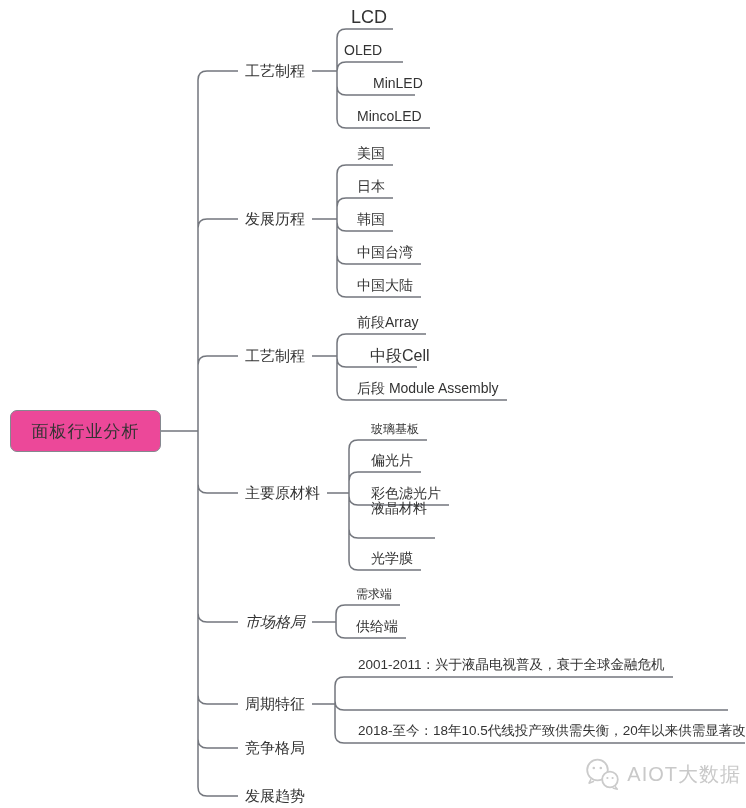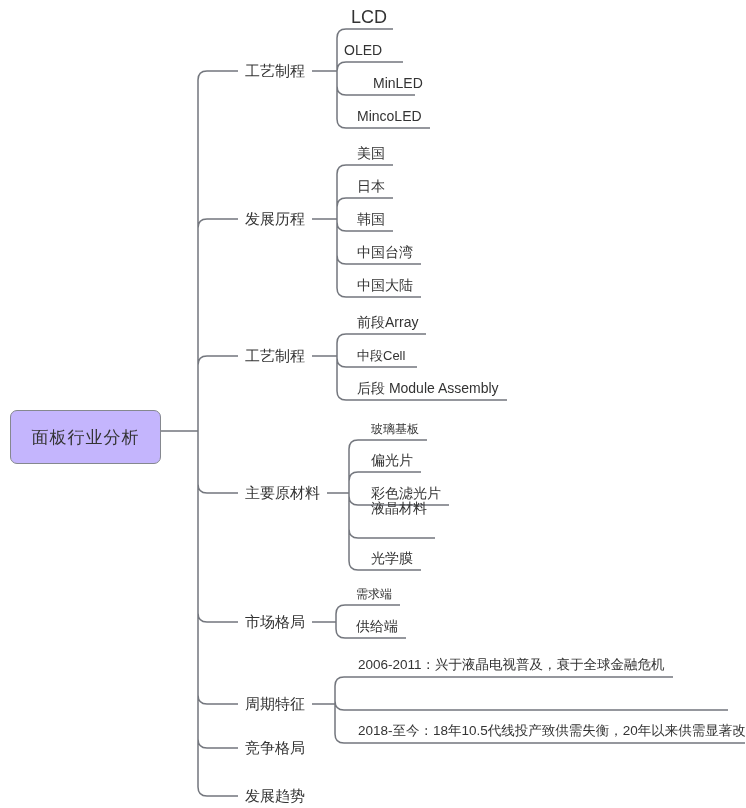--- a/index.html
+++ b/index.html
@@ -13,22 +13,22 @@
   #stage{
     position:relative;width:746px;height:808px;background:#ffffff;overflow:hidden;
     font-family:"Liberation Sans","DejaVu Sans",sans-serif;color:var(--text);
   }
   #connectors{position:absolute;left:0;top:0;width:746px;height:808px;}
   #connectors path{stroke:var(--line);stroke-width:1.5;fill:none;}
   .node-label{
     position:absolute;white-space:nowrap;color:var(--text);
   }
   .mind-root{
-    position:absolute;left:10px;top:410px;width:151px;height:54px;
-    border:1.5px solid var(--border);border-radius:7px;background:#c4b5fd;
+    position:absolute;left:10px;top:410px;width:151px;height:42px;
+    border:1.5px solid var(--border);border-radius:7px;background:#ec4899;
     display:flex;align-items:center;justify-content:center;
     font-size:17px;color:var(--text);box-sizing:border-box;letter-spacing:1px;
   }
   .watermark{
     position:absolute;top:755px;right:5px;height:38px;
     display:flex;align-items:center;gap:7px;
   }
   .watermark-text{
     font-size:20px;color:var(--wm);letter-spacing:1px;
   }
@@ -37,43 +37,58 @@
 <body>
 
 <div id="stage">
 
   <svg id="connectors" xmlns="http://www.w3.org/2000/svg" viewBox="0 0 746 808">
     <path id="connector-path" d="M 161 431 L 198 431 M 198 80 L 198 787 M 198 80 Q 198 71 207 71 L 238 71 M 312 71 L 337 71 M 337 38 L 337 119 M 337 38 Q 337 29 346 29 L 393 29 M 337 71 Q 337 62 346 62 L 403 62 M 337 86 Q 337 95 346 95 L 415 95 M 337 119 Q 337 128 346 128 L 430 128 M 198 228 Q 198 219 207 219 L 238 219 M 312 219 L 337 219 M 337 174 L 337 288 M 337 174 Q 337 165 346 165 L 393 165 M 337 207 Q 337 198 346 198 L 393 198 M 337 222 Q 337 231 346 231 L 393 231 M 337 255 Q 337 264 346 264 L 421 264 M 337 288 Q 337 297 346 297 L 421 297 M 198 365 Q 198 356 207 356 L 238 356 M 312 356 L 337 356 M 337 343 L 337 391 M 337 343 Q 337 334 346 334 L 426 334 M 337 358 Q 337 367 346 367 L 417 367 M 337 391 Q 337 400 346 400 L 507 400 M 198 484 Q 198 493 207 493 L 238 493 M 327 493 L 349 493 M 349 449 L 349 561 M 349 449 Q 349 440 358 440 L 427 440 M 349 481 Q 349 472 358 472 L 421 472 M 349 496 Q 349 505 358 505 L 449 505 M 349 529 Q 349 538 358 538 L 435 538 M 349 561 Q 349 570 358 570 L 421 570 M 198 613 Q 198 622 207 622 L 238 622 M 312 622 L 336 622 M 336 614 L 336 629 M 336 614 Q 336 605 345 605 L 400 605 M 336 629 Q 336 638 345 638 L 406 638 M 198 695 Q 198 704 207 704 L 238 704 M 312 704 L 335 704 M 335 686 L 335 734 M 335 686 Q 335 677 344 677 L 673 677 M 335 701 Q 335 710 344 710 L 728 710 M 335 734 Q 335 743 344 743 L 745 743 M 198 739 Q 198 748 207 748 L 238 748 M 198 787 Q 198 796 207 796 L 238 796"></path>
   </svg>
 
   <div class="mind-root">面板行业分析</div>
 
+  <div class="watermark">
+    <span style="display:inline-flex;">
+      <svg width="36" height="34" viewBox="0 0 36 34" xmlns="http://www.w3.org/2000/svg">
+        <circle cx="13.5" cy="13" r="10.3" stroke="#cbcbcb" stroke-width="1.8" fill="#ffffff"></circle>
+        <path d="M7 22.2 L5 26.2 L10 24.2" stroke="#cbcbcb" stroke-width="1.5" fill="#ffffff" stroke-linejoin="round"></path>
+        <circle cx="9.8" cy="11" r="1.3" fill="#cbcbcb"></circle>
+        <circle cx="16.8" cy="11" r="1.3" fill="#cbcbcb"></circle>
+        <circle cx="26" cy="22.5" r="7.8" stroke="#cbcbcb" stroke-width="1.8" fill="#ffffff"></circle>
+        <path d="M31 29.3 L33.4 32.3 L28.8 31" stroke="#cbcbcb" stroke-width="1.4" fill="#ffffff" stroke-linejoin="round"></path>
+        <circle cx="23.4" cy="21" r="1.1" fill="#cbcbcb"></circle>
+        <circle cx="28.6" cy="21" r="1.1" fill="#cbcbcb"></circle>
+      </svg>
+    </span>
+    <span class="watermark-text">AIOT大数据</span>
+  </div>
 
 <div class="node-label" style="left: 245px; top: 59.75px; font-size: 15px; line-height: 22.5px;">工艺制程</div>
     <div class="node-label" style="left: 351px; top: 6.5px; font-size: 18px; line-height: 21px; text-align: center;">LCD</div>
     <div class="node-label" style="left: 344px; top: 39.5px; font-size: 14px; line-height: 21px;">OLED</div>
     <div class="node-label" style="left: 357px; top: 72.5px; font-size: 14px; line-height: 21px; margin-left: 16px;">MinLED</div>
     <div class="node-label" style="left: 357px; top: 105.5px; font-size: 14px; line-height: 21px;">MincoLED</div>
     <div class="node-label" style="left: 245px; top: 207.75px; font-size: 15px; line-height: 22.5px;">发展历程</div>
     <div class="node-label" style="left: 357px; top: 142.5px; font-size: 14px; line-height: 21px;">美国</div>
     <div class="node-label" style="left: 357px; top: 175.5px; font-size: 14px; line-height: 21px;">日本</div>
     <div class="node-label" style="left: 357px; top: 208.5px; font-size: 14px; line-height: 21px;">韩国</div>
     <div class="node-label" style="left: 357px; top: 241.5px; font-size: 14px; line-height: 21px;">中国台湾</div>
     <div class="node-label" style="left: 357px; top: 274.5px; font-size: 14px; line-height: 21px;">中国大陆</div>
     <div class="node-label" style="left: 245px; top: 344.75px; font-size: 15px; line-height: 22.5px;">工艺制程</div>
     <div class="node-label" style="left: 357px; top: 311.5px; font-size: 14px; line-height: 21px;">前段Array</div>
-    <div class="node-label" style="left: 357px; top: 344.5px; font-size: 13px; line-height: 21px;">中段Cell</div>
+    <div class="node-label" style="left: 370px; top: 344.5px; font-size: 16px; line-height: 21px;">中段Cell</div>
     <div class="node-label" style="left: 357px; top: 377.5px; font-size: 14px; line-height: 21px;">后段 Module Assembly</div>
     <div class="node-label" style="left: 245px; top: 481.75px; font-size: 15px; line-height: 22.5px;">主要原材料</div>
     <div class="node-label" style="left: 371px; top: 420px; font-size: 12px; line-height: 18px;">玻璃基板</div>
     <div class="node-label" style="left: 371px; top: 449.5px; font-size: 14px; line-height: 21px;">偏光片</div>
     <div class="node-label" style="left: 371px; top: 482.5px; font-size: 14px; line-height: 21px;">彩色滤光片</div>
     <div class="node-label" style="left: 371px; top: 498px; font-size: 14px; line-height: 21px;">液晶材料</div>
     <div class="node-label" style="left: 371px; top: 547.5px; font-size: 14px; line-height: 21px;">光学膜</div>
-    <div class="node-label" style="left: 245px; top: 610.75px; font-size: 15px; line-height: 22.5px;">市场格局</div>
+    <div class="node-label" style="left: 245px; top: 610.75px; font-size: 15px; line-height: 22.5px; font-style: italic;">市场格局</div>
     <div class="node-label" style="left: 356px; top: 585px; font-size: 12px; line-height: 18px;">需求端</div>
     <div class="node-label" style="left: 356px; top: 615.5px; font-size: 14px; line-height: 21px;">供给端</div>
     <div class="node-label" style="left: 245px; top: 692.75px; font-size: 15px; line-height: 22.5px;">周期特征</div>
-    <div class="node-label" style="left: 358px; top: 654.875px; font-size: 13.5px; line-height: 20.25px;">2006-2011：兴于液晶电视普及，衰于全球金融危机</div>
+    <div class="node-label" style="left: 358px; top: 654.875px; font-size: 13.5px; line-height: 20.25px;">2001-2011：兴于液晶电视普及，衰于全球金融危机</div>
     <div class="node-label" style="left: 358px; top: 720.875px; font-size: 13.5px; line-height: 20.25px;">2018-至今：18年10.5代线投产致供需失衡，20年以来供需显著改善</div>
     <div class="node-label" style="left: 245px; top: 736.75px; font-size: 15px; line-height: 22.5px;">竞争格局</div>
     <div class="node-label" style="left: 245px; top: 784.75px; font-size: 15px; line-height: 22.5px;">发展趋势</div>
   </div>
 
 </body></html>

